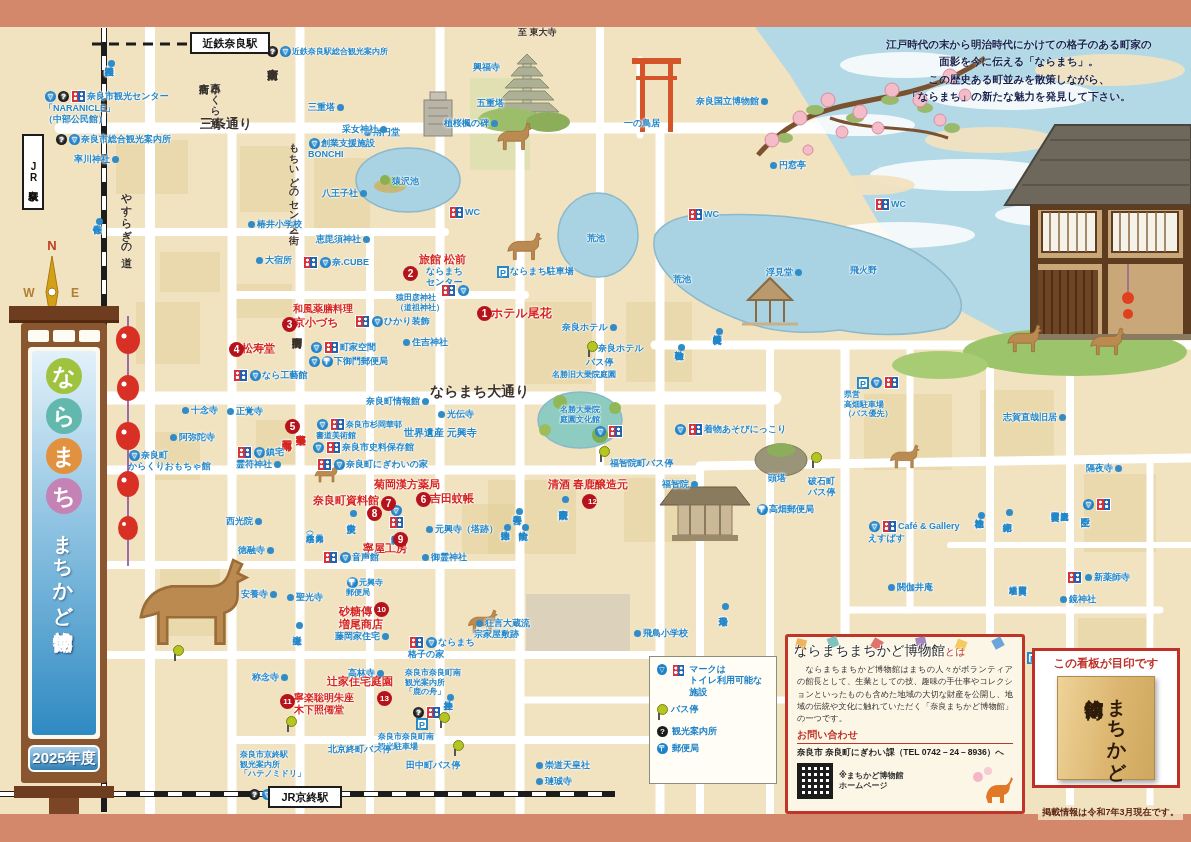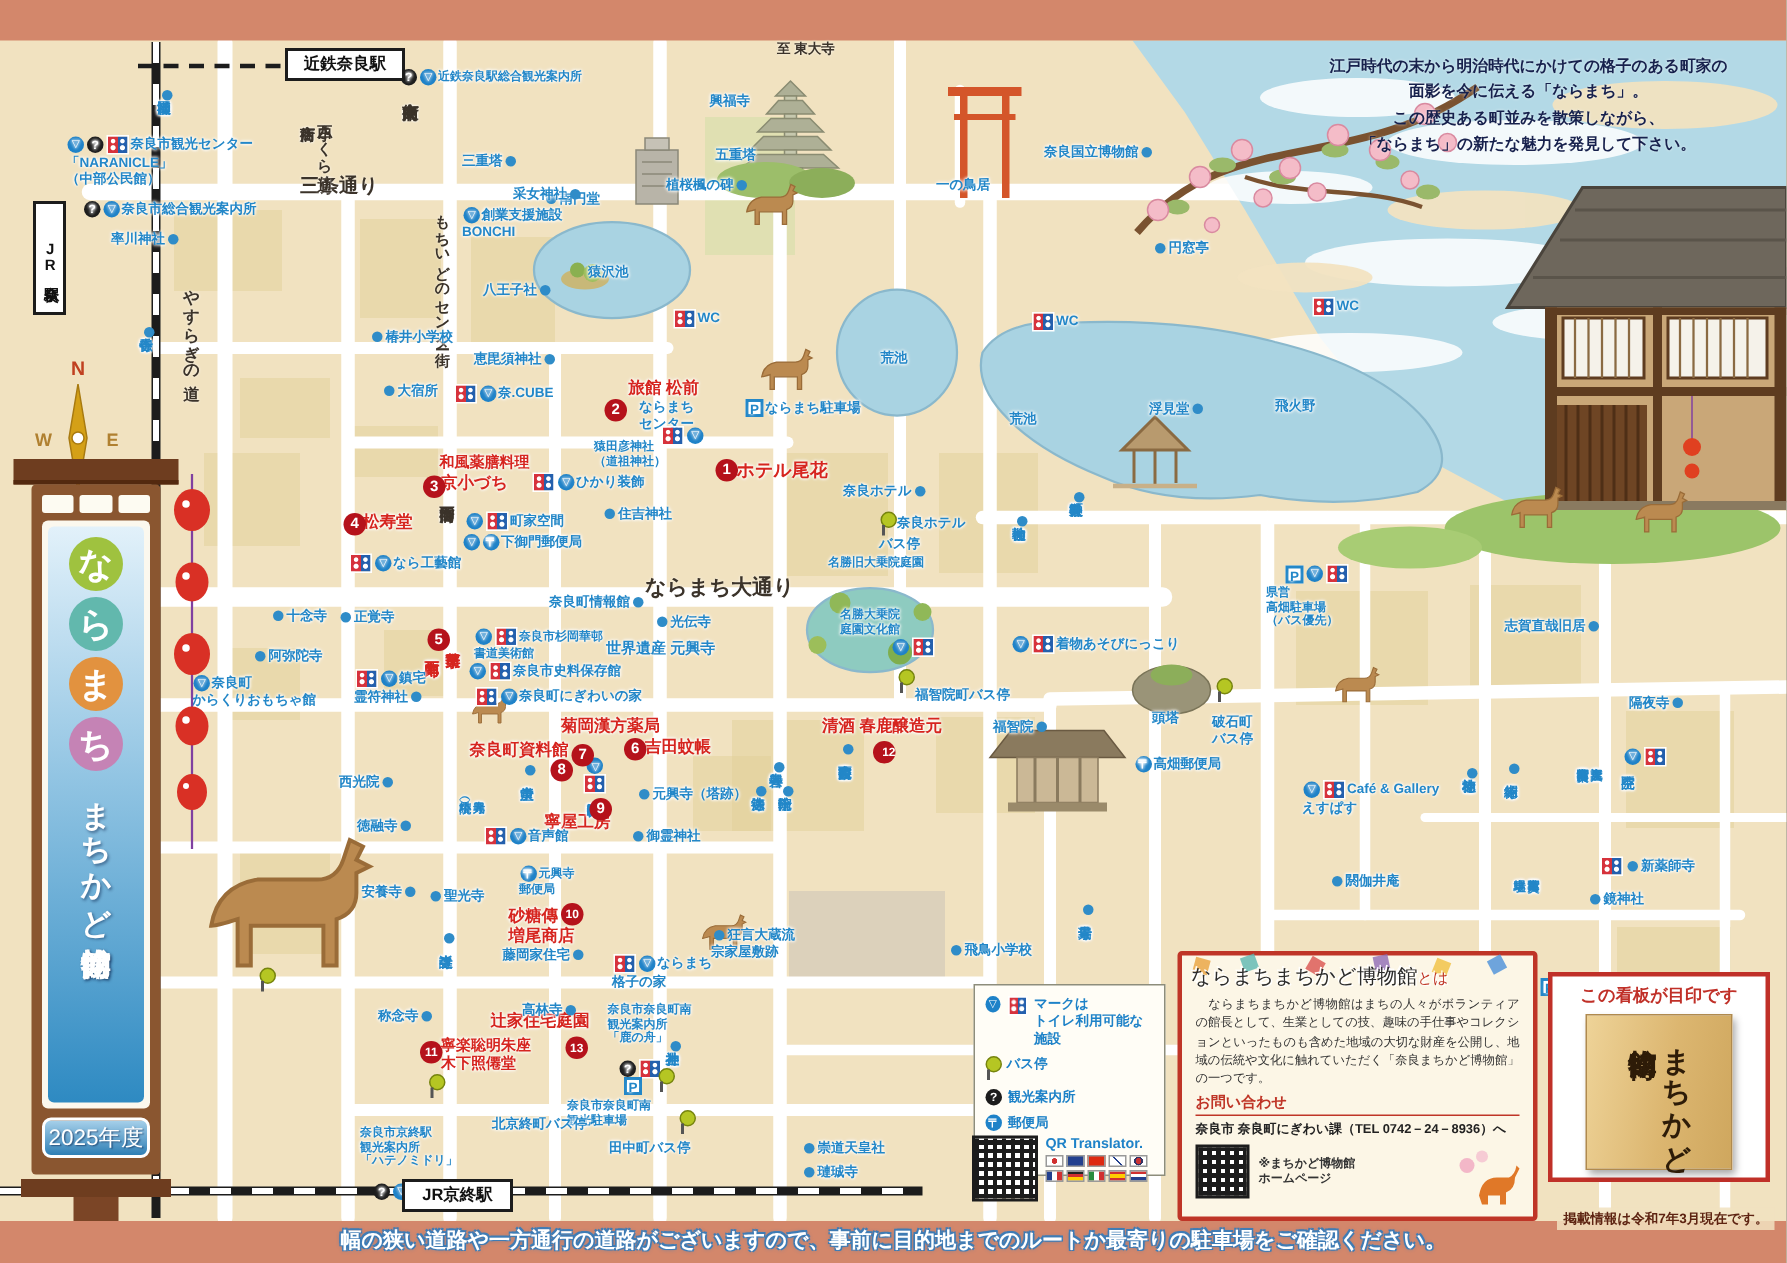--- a/index.html
+++ b/index.html
@@ -47,21 +47,21 @@
   .sign .body{position:absolute;left:5px;top:17px;width:86px;height:460px;background:#8a5630;border-radius:3px;padding:7px 7px;box-sizing:border-box;}
   .sign .slats{display:flex;gap:4px;margin-bottom:5px;}
   .sign .slats i{flex:1;height:12px;background:#fdfbf2;border-radius:2px;}
   .sign .board{background:#fbf8ee;border-radius:4px;height:392px;padding:4px;box-sizing:border-box;}
   .sign .panel{height:100%;border-radius:4px;background:linear-gradient(180deg,#e2f1fa 0%,#8fc3e2 45%,#2e8ac2 100%);
                display:flex;flex-direction:column;align-items:center;padding-top:5px;box-sizing:border-box;}
   .sign .cchar{width:36px;height:36px;border-radius:50%;color:#fff;font-weight:bold;font-size:23px;line-height:36px;text-align:center;margin:2px 0;}
   .sign .sub{writing-mode:vertical-rl;text-orientation:upright;color:#fff;font-weight:bold;font-size:20px;margin-top:4px;
              letter-spacing:1px;text-shadow:1px 1px 2px rgba(0,20,60,.45);}
   .sign .year{margin-top:6px;background:linear-gradient(180deg,#a6d0ea,#2f7fb5);border:2px solid #fff;border-radius:6px;
-              color:#fff;font-weight:normal;font-size:15px;text-align:center;padding:2px 2px;text-shadow:1px 1px 1px rgba(0,20,60,.5);}
+              color:#fff;font-weight:bold;font-size:15px;text-align:center;padding:2px 2px;text-shadow:1px 1px 1px rgba(0,20,60,.5);}
   .sign .base{position:absolute;left:-2px;top:480px;width:100px;height:12px;background:#6e3d1f;}
   .sign .post{position:absolute;left:33px;top:492px;width:30px;height:22px;background:#7b4526;}
   .charms{position:absolute;left:108px;top:316px;width:42px;height:260px;z-index:44;}
   
   .legend{position:absolute;left:649px;top:656px;width:128px;height:128px;background:#fffdf6;border:1.5px solid #8d8d7c;
           z-index:40;padding:7px 6px;box-sizing:border-box;color:#1e82c8;font-weight:bold;font-size:9px;}
   .legend .row{margin-bottom:6px;display:flex;align-items:flex-start;gap:3px;}
   .legend .row span.txt{white-space:pre-line;line-height:1.25;}
   
   .qrt{position:absolute;left:648px;top:757px;width:142px;height:54px;z-index:40;display:flex;gap:5px;}
@@ -595,38 +595,20 @@
     <div class="row">
         <span class="ic ic-info">?</span>
         <span class="txt">観光案内所</span>
       </div>
     <div class="row">
         <span class="ic ic-post">〒</span>
         <span class="txt">郵便局</span>
       </div>
   </div>
 
-  <div class="qrt">
-    <div class="qr"></div>
-    <div class="col">
-      <span class="qrt-label">QR Translator.</span>
-      <div class="flags">
-        <i class="fg1"></i>
-          <i class="fg2"></i>
-          <i class="fg3"></i>
-          <i class="fg4"></i>
-          <i class="fg5"></i>
-        <i class="fg6"></i>
-          <i class="fg7"></i>
-          <i class="fg8"></i>
-          <i class="fg9"></i>
-          <i class="fg10"></i>
-      </div>
-    </div>
-  </div>
 
   <div class="infobox">
     <span class="cf" style="left:8px;top:2px;background:#e8a33d;transform:rotate(15deg);"></span>
     <span class="cf" style="left:40px;top:0px;background:#5bb8b2;transform:rotate(-20deg);"></span>
     <span class="cf" style="left:84px;top:2px;background:#d9534f;transform:rotate(30deg);"></span>
     <span class="cf" style="left:128px;top:0px;background:#8e6bb5;transform:rotate(-12deg);"></span>
     <span class="cf" style="left:168px;top:3px;background:#f0c040;transform:rotate(22deg);"></span>
     <span class="cf" style="left:205px;top:1px;background:#4a90d9;transform:rotate(-28deg);"></span>
     <div class="ib-title"><span>ならまちまちかど博物館</span><span class="suf">とは</span></div>
     <div class="ib-body">　ならまちまちかど博物館はまちの人々がボランティアの館長として、生業としての技、趣味の手仕事やコレクションといったものも含めた地域の大切な財産を公開し、地域の伝統や文化に触れていただく「奈良まちかど博物館」の一つです。</div>
@@ -647,17 +629,16 @@
   <div class="signbox">
     <div class="sb-caption">この看板が目印です</div>
     <div class="sb-board">
       <div class="sb-text">まちかど
 博物館</div>
     </div>
   </div>
 
   <div class="topbar"></div>
   <div class="banner">
-    <div class="banner-warning">幅の狭い道路や一方通行の道路がございますので、事前に目的地までのルートか最寄りの駐車場をご確認ください。</div>
     <div class="banner-note">掲載情報は令和7年3月現在です。</div>
   </div>
 
 </div>
 
 </body></html>

